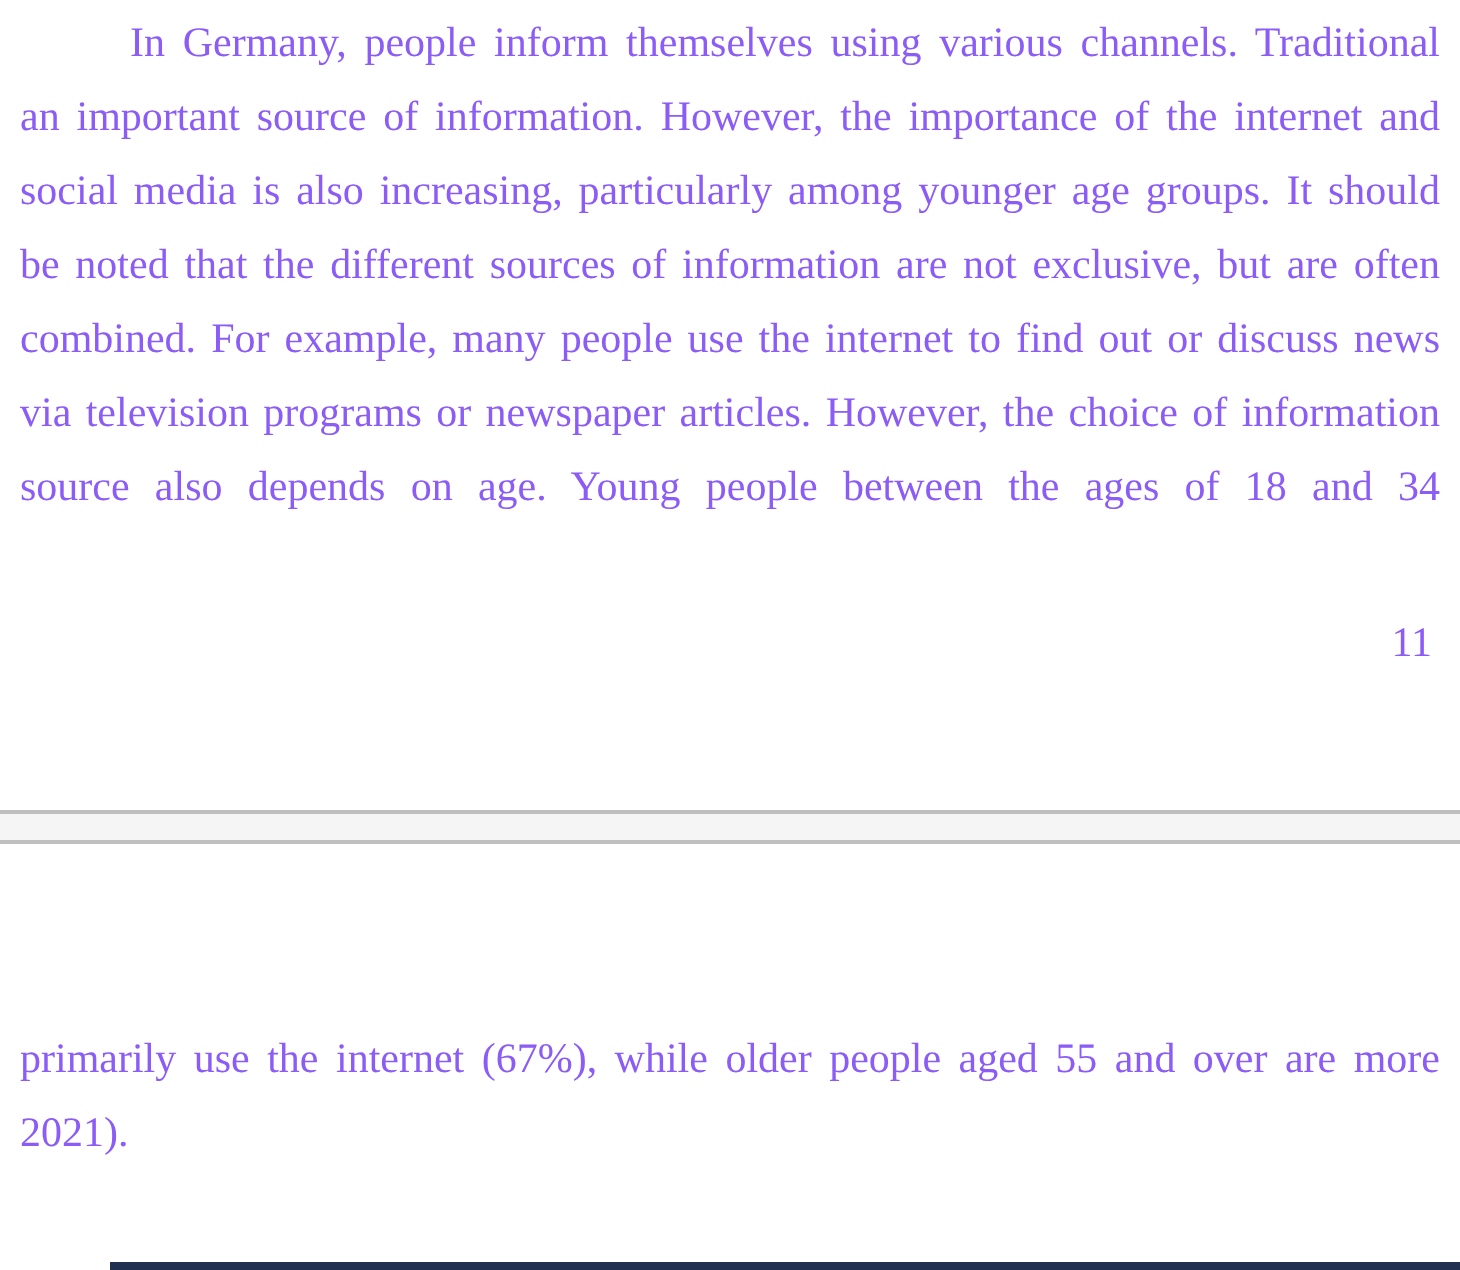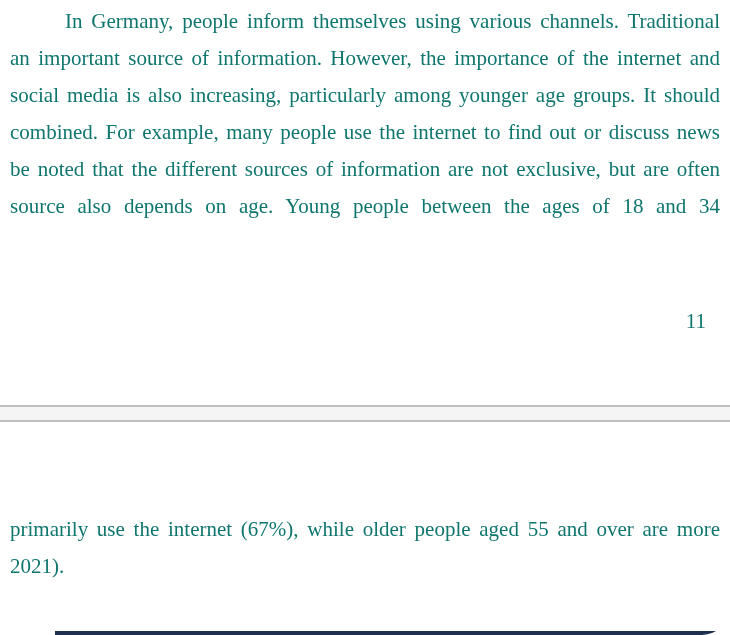--- a/index.html
+++ b/index.html
@@ -3,22 +3,21 @@
 <meta charset="utf-8">
 <style>
   html, body { margin: 0; padding: 0; background: #ffffff; }
   #page {
     position: relative;
     width: 730px;
     height: 635px;
     background: #ffffff;
     overflow: hidden;
     font-family: "Liberation Serif", "DejaVu Serif", serif;
-    color: #0f766e;
-    border-radius: 28px;
+    color: #8b5cf6;
   }
   .para {
     position: absolute;
     left: 10px;
     width: 710px;
     font-size: 21px;
     line-height: 37px;
   }
   .line {
     height: 37px;
@@ -26,21 +25,21 @@
     text-align: justify;
     text-align-last: justify;
   }
   .line.indent { padding-left: 55px; }
   .line.plain { text-align: center; text-align-last: left; }
   #para1 { top: 3px; }
   #para2 { top: 511px; }
   #page-number {
     position: absolute;
     top: 303px;
-    right: 24px;
+    right: 14px;
     font-size: 21px;
     line-height: 37px;
     text-align: right;
   }
   #page-break {
     position: absolute;
     top: 405px;
     left: 0;
     width: 730px;
     height: 13px;
@@ -59,22 +58,23 @@
 </style>
 </head>
 <body>
 
 <div id="page">
 
   <div class="para" id="para1">
     <div class="line indent">In Germany, people inform themselves using various channels. Traditional</div>
     <div class="line">an important source of information. However, the importance of the internet and</div>
     <div class="line">social media is also increasing, particularly among younger age groups. It should</div>
+    <div class="line">be noted that the different sources of information are not exclusive, but are often</div>
     <div class="line">combined. For example, many people use the internet to find out or discuss news</div>
-    <div class="line">be noted that the different sources of information are not exclusive, but are often</div>
+    <div class="line">via television programs or newspaper articles. However, the choice of information</div>
     <div class="line">source also depends on age. Young people between the ages of 18 and 34</div>
   </div>
 
   <div id="page-number">11</div>
 
   <div id="page-break"></div>
 
   <div class="para" id="para2">
     <div class="line">primarily use the internet (67%), while older people aged 55 and over are more</div>
     <div class="line plain">2021).</div>

